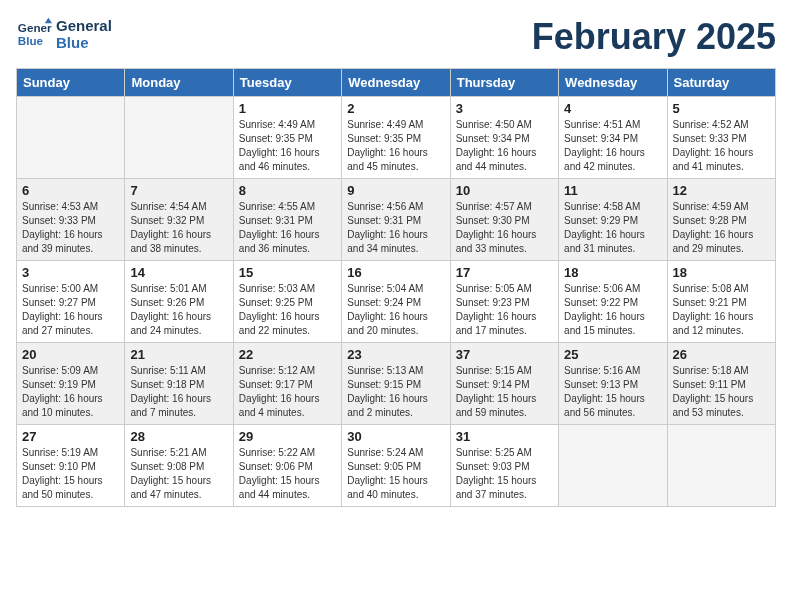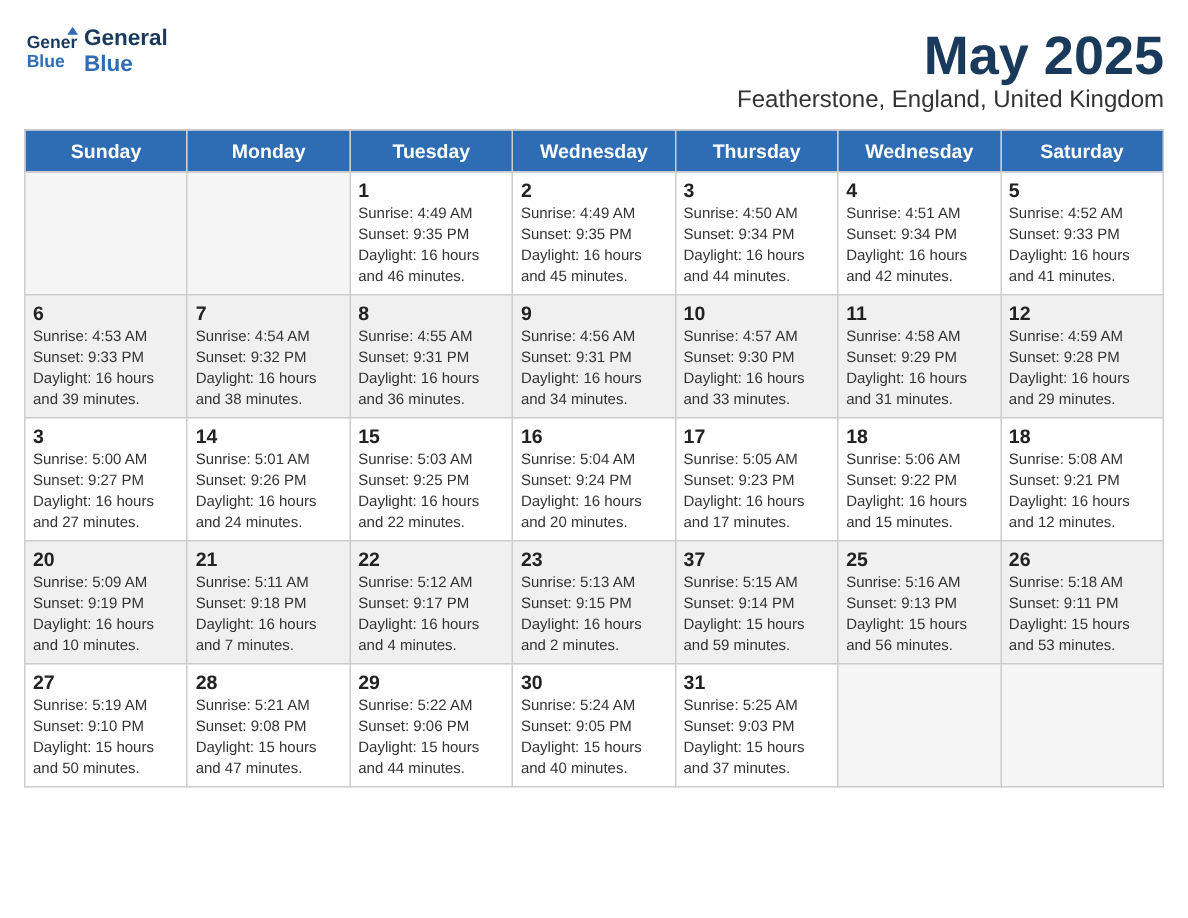--- a/index.html
+++ b/index.html
@@ -38,21 +38,21 @@
       color: #333;
     }
     .calendar {
       width: 100%;
       border-collapse: collapse;
       border: 1px solid #ccc;
     }
     .calendar th {
       background: #2e6db4;
       color: #fff;
-      text-align: center;
+      text-align: left;
       padding: 6px 6px;
       font-size: 13px;
       border: 1px solid #ccc;
     }
     .calendar td {
       border: 1px solid #ccc;
       vertical-align: top;
       padding: 4px 5px;
       width: calc(100% / 7);
       min-height: 80px;
@@ -88,22 +88,21 @@
       <text x="2" y="32" font-size="13" font-weight="bold" fill="#2e6db4" font-family="Arial">Blue</text>
       <polygon points="32,8 40,8 36,2" fill="#2e6db4"></polygon>
     </svg>
     <div>
       <div style="font-size:15px;font-weight:bold;color:#1a3a5c;">
         <span style="color:#1a3a5c;">General</span><br><span style="color:#2e6db4;">Blue</span>
       </div>
     </div>
   </div>
   <div class="title-block">
-    <div class="month-title">May 2025</div>
-    <div class="location">Featherstone, England, United Kingdom</div>
+    <div class="month-title">February 2025</div>
   </div>
 </div>
 
 <table class="calendar">
   <thead>
     <tr>
     <th>Sunday</th>
         <th>Monday</th>
         <th>Tuesday</th>
         <th>Wednesday</th>

